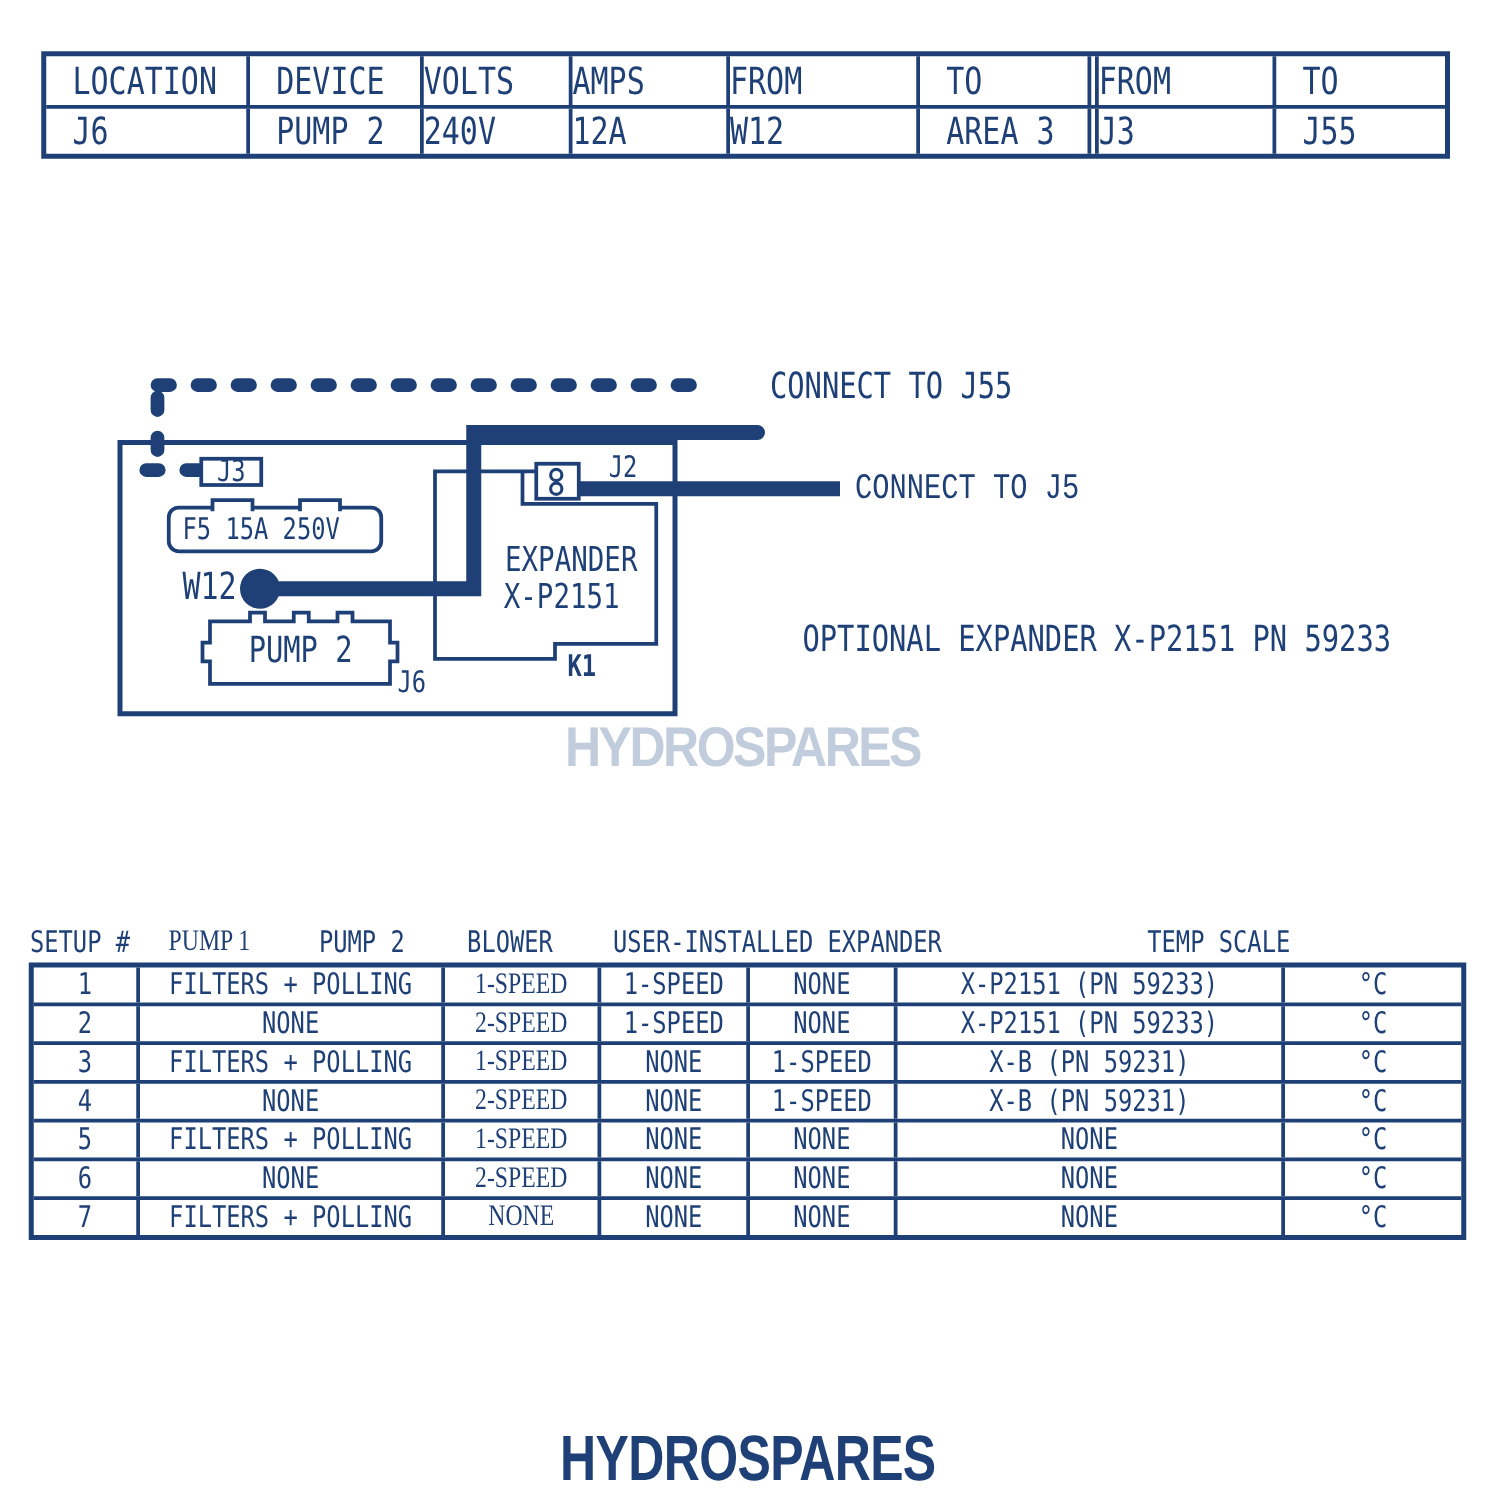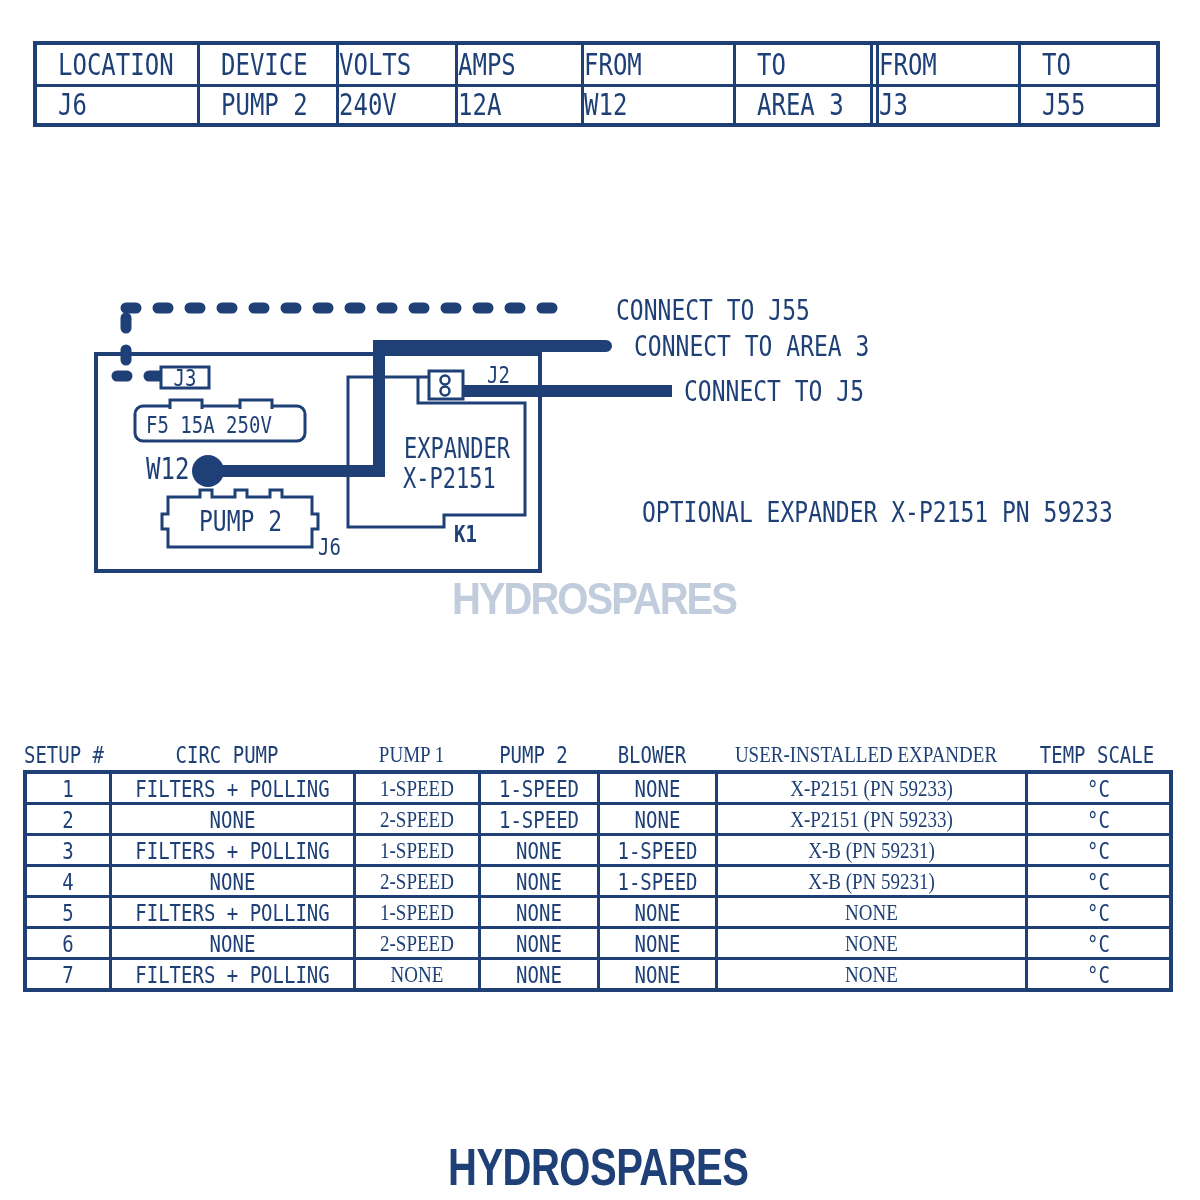--- a/index.html
+++ b/index.html
@@ -56,21 +56,21 @@
   .st-hdrs{position:absolute;left:23px;top:741px;width:1150px;display:flex;height:26px;}
   .st-hcell{display:flex;align-items:center;justify-content:center;font-size:19px;overflow:visible;}
   .st{position:absolute;left:23px;top:770px;width:1150px;height:222px;box-sizing:border-box;
       border:4px solid var(--navy);display:flex;flex-direction:column;}
   .st-row{flex:1;display:flex;box-sizing:border-box;border-bottom:3px solid var(--navy);}
   .st-row:last-child{border-bottom:none;}
   .st-cell{box-sizing:border-box;border-left:3px solid var(--navy);display:flex;
       align-items:center;justify-content:center;font-size:19px;overflow:hidden;}
   .st-cell:first-child{border-left:none;}
   .s0{flex:0 0 82px;text-align:right;} .s1{flex:0 0 244px;} .s2{flex:0 0 125px;font-family:Liberation Serif, serif;} .s3{flex:0 0 119px;}
-  .s4{flex:0 0 118px;} .s5{flex:0 0 310px;font-family:Liberation Serif, serif;} .s6{flex:1;}
+  .s4{flex:0 0 118px;} .s5{flex:0 0 310px;} .s6{flex:1;}
 </style>
 </head>
 <body>
 
 <div class="page">
 
   <div class="tt">
     <div class="tt-row hdr">
       <div class="tt-cell w0">
           <span class="cad">LOCATION</span>
@@ -138,42 +138,38 @@
     <path class="wire" d="M208,471 H379 V346 H606"></path>
     <path class="wireb" d="M464,391 H672"></path>
     <rect class="whitebox" x="161" y="367" width="48" height="21"></rect>
     <rect class="whitebox" x="429" y="371" width="34" height="28"></rect>
     <circle class="ln sw2" cx="445" cy="380" r="4.5"></circle>
     <circle class="ln sw2" cx="445" cy="391" r="4.5"></circle>
     <circle cx="208" cy="471" r="16" fill="#1e4076"></circle>
   </svg>
 
   <div class="lbl" style="left:604px;top:297px;margin-left:12px;"><span class="cad">CONNECT TO J55</span></div>
-  <div class="lbl" style="left:634px;top:333px;"><span class="cad">CONNECT TO AREA 3</span></div>
-  <div class="lbl" style="left:684px;top:378px;"><span class="cad">CONNECT TO J5</span></div>
+  <div class="lbl" style="left:684px;top:378px;font-family:Liberation Mono, monospace;"><span class="cad">CONNECT TO J5</span></div>
   <div class="lbl" style="left:642px;top:499px;"><span class="cad">OPTIONAL EXPANDER X-P2151 PN 59233</span></div>
   <div class="lbl-s ctr" style="left:161px;top:366px;width:48px;"><span class="cadc">J3</span></div>
   <div class="lbl-s" style="left:146px;top:413px;"><span class="cad">F5 15A 250V</span></div>
   <div class="lbl-m" style="left:146px;top:456px;"><span class="cad">W12</span></div>
   <div class="lbl ctr" style="left:168px;top:508px;width:145px;"><span class="cadc">PUMP 2</span></div>
   <div class="lbl-s" style="left:318px;top:535px;"><span class="cad">J6</span></div>
   <div class="lbl-e" style="left:404px;top:436px;"><span class="cad">EXPANDER</span></div>
   <div class="lbl-e" style="left:403px;top:466px;"><span class="cad">X-P2151</span></div>
   <div class="lbl-s" style="left:466px;top:363px;margin-left:21px;"><span class="cad">J2</span></div>
   <div class="lbl-s" style="left:454px;top:522px;font-weight:bold;"><span class="cad">K1</span></div>
 
   <div class="wmark">HYDROSPARES</div>
 
   <div class="st-hdrs">
     <div class="st-hcell s0">
         <span class="cadc">SETUP #</span>
       </div>
-    <div class="st-hcell s1">
-        <span class="cadc">CIRC PUMP</span>
-      </div>
     <div class="st-hcell s2">
         <span class="cadc">PUMP 1</span>
       </div>
     <div class="st-hcell s3">
         <span class="cadc">PUMP 2</span>
       </div>
     <div class="st-hcell s4">
         <span class="cadc">BLOWER</span>
       </div>
     <div class="st-hcell s5">

